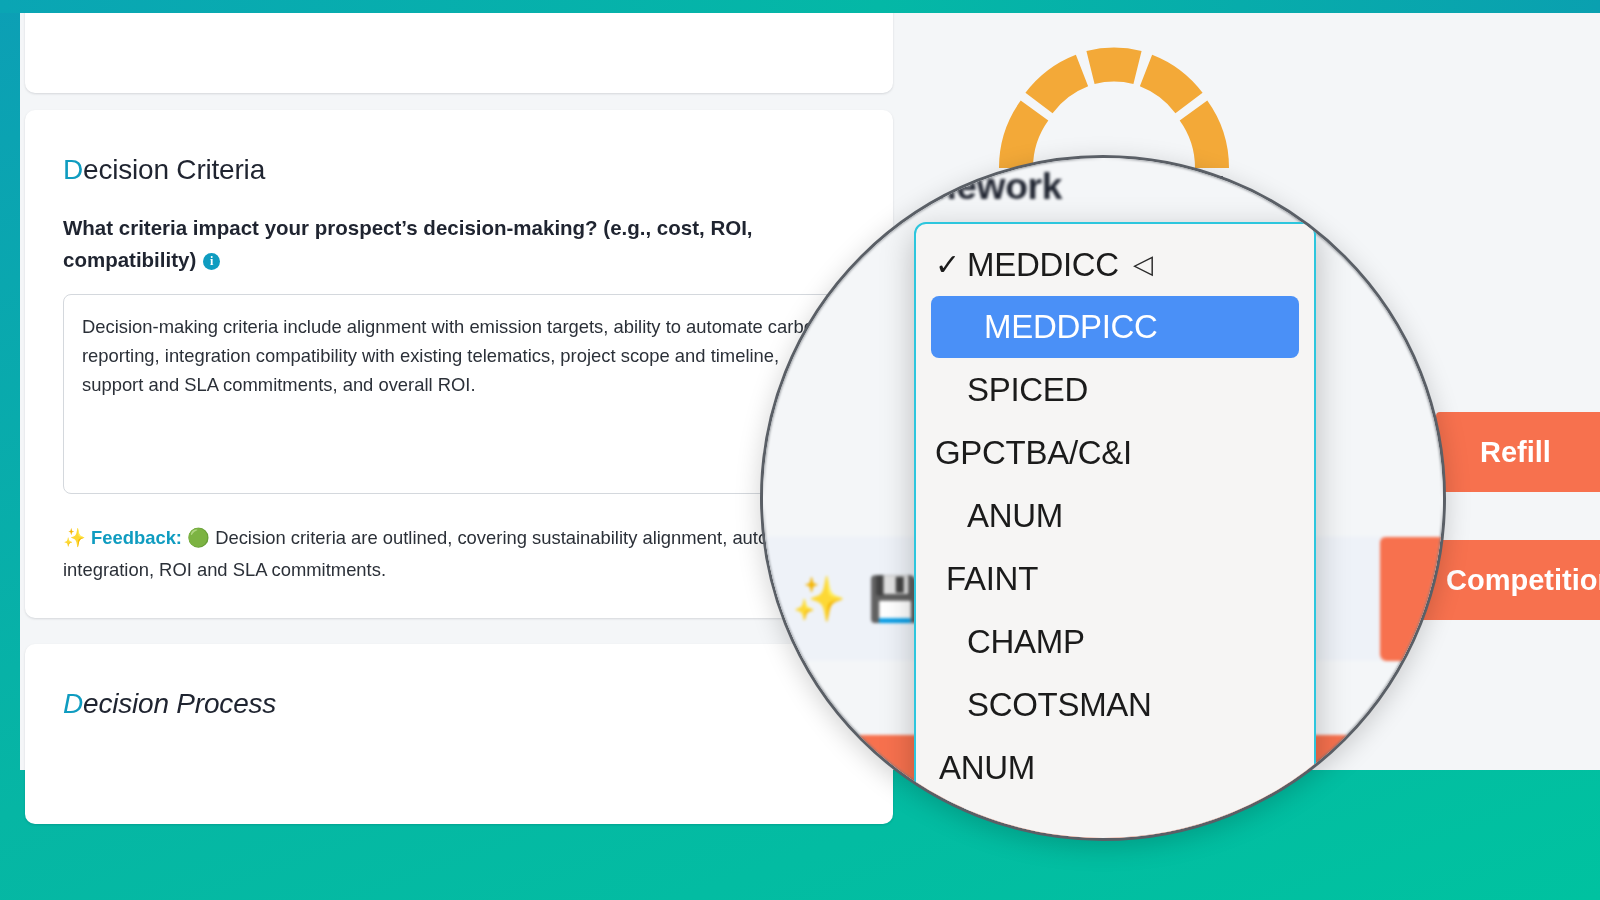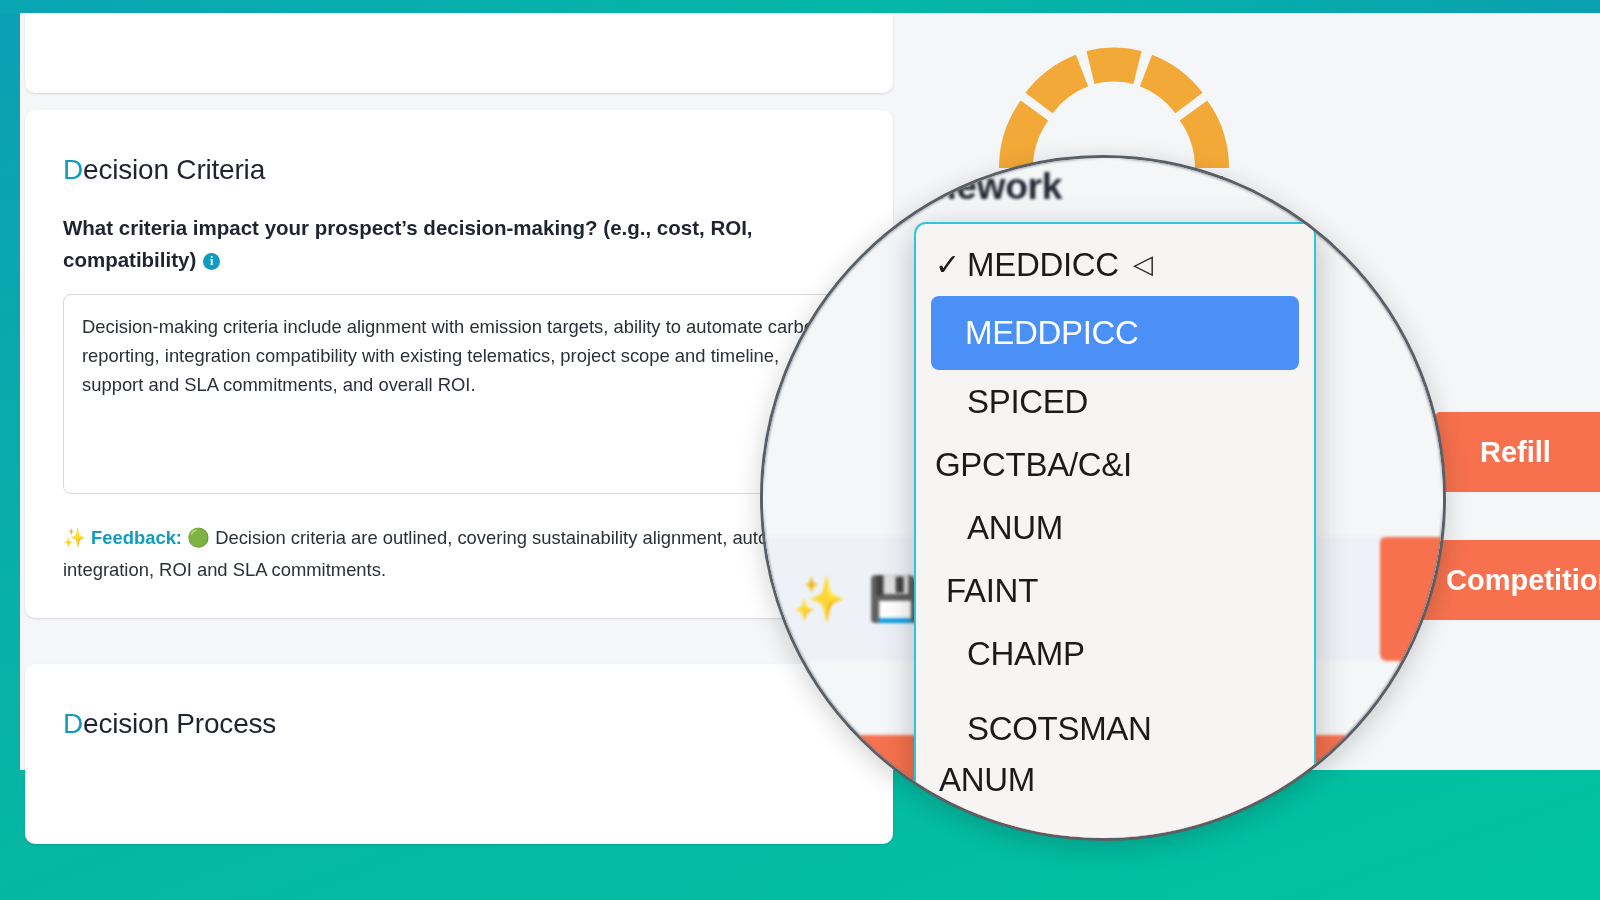--- a/index.html
+++ b/index.html
@@ -33,21 +33,21 @@
     z-index: 3;
   }
   .card {
     position: absolute; left: 5px; width: 868px;
     background: #ffffff;
     border-radius: 10px;
     box-shadow: 0 1px 3px rgba(16,24,40,.08), 0 1px 2px rgba(16,24,40,.06);
   }
   #card-economic-buyer { top: -120px; height: 213px; }
   #card-decision-criteria { top: 110px; height: 508px; }
-  #card-decision-process { top: 664px; height: 180px; }
+  #card-decision-process { top: 644px; height: 180px; font-style: italic; }
 
   .card-inner { padding: 0 38px; }
 
   .section-title {
     font-size: 28px; font-weight: 400; color: #1f2430;
     letter-spacing: -0.2px; padding-top: 44px;
   }
   .section-title .cap { color: #0f9cc0; font-weight: 500; }
 
   .question-label {
@@ -169,21 +169,21 @@
     height: 63px; display: flex; align-items: center;
     padding: 0 18px 0 20px;
     font-size: 33px; color: #1b1b1b;
     font-family: "Liberation Sans", sans-serif;
     letter-spacing: -0.3px;
     white-space: nowrap;
   }
   .dd-item.selected {
     margin: 0 16px; border-radius: 8px;
     background: #4a90f7; color: #ffffff;
-    padding-left: 34px; height: 74px;
+    padding-left: 53px; height: 62px;
   }
   .dd-check { width: 32px; display: inline-block; font-size: 30px; }
   .dd-sub-arrow { margin-left: 14px; font-size: 26px; color: #2a2a2a; }
 </style>
 </head>
 <body>
 
 <div id="app-background"></div>
 <div id="top-teal-bar"></div>
 <div id="app-surface"></div>
@@ -344,21 +344,21 @@
       </div>
 
       <div class="dd-item" style="padding-left:31px;">
         <span>FAINT</span>
       </div>
 
       <div class="dd-item" style="padding-left:52px;">
         <span>CHAMP</span>
       </div>
 
-      <div class="dd-item" style="padding-left:52px;align-items:flex-end;">
+      <div class="dd-item" style="padding-left:52px;">
         <span>SCOTSMAN</span>
       </div>
 
       <div class="dd-item" style="padding-left:24px;">
         <span>ANUM</span>
       </div>
 
     </div>
   </div>
 </div>

